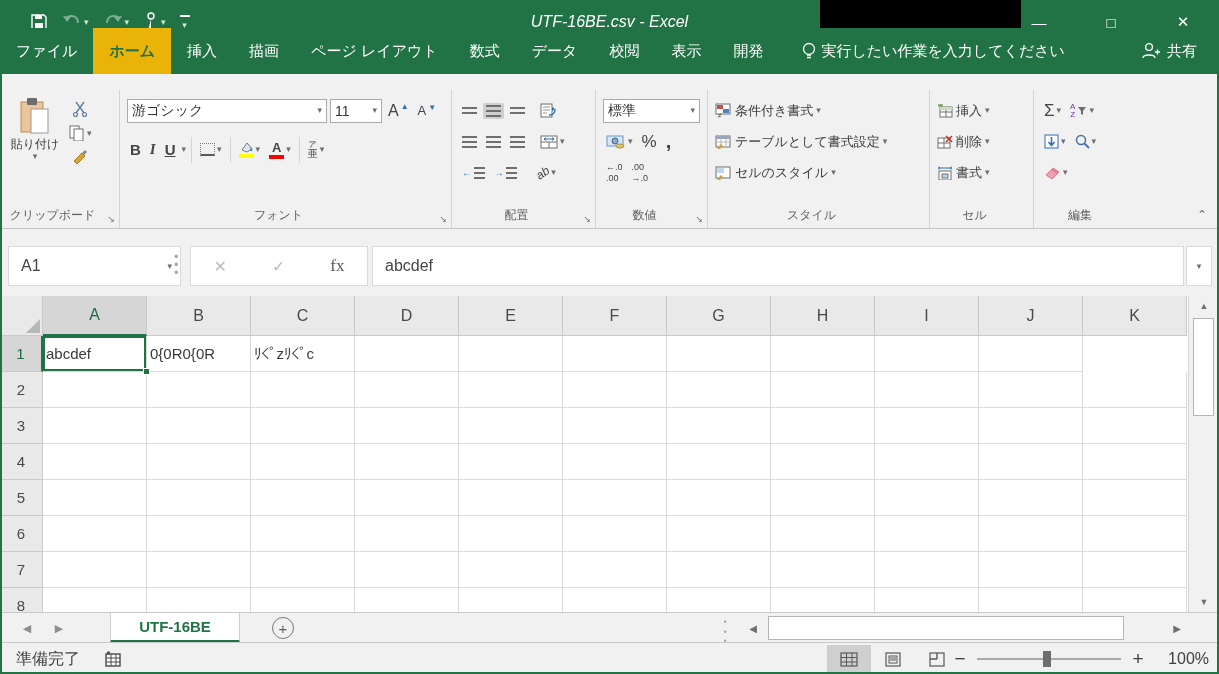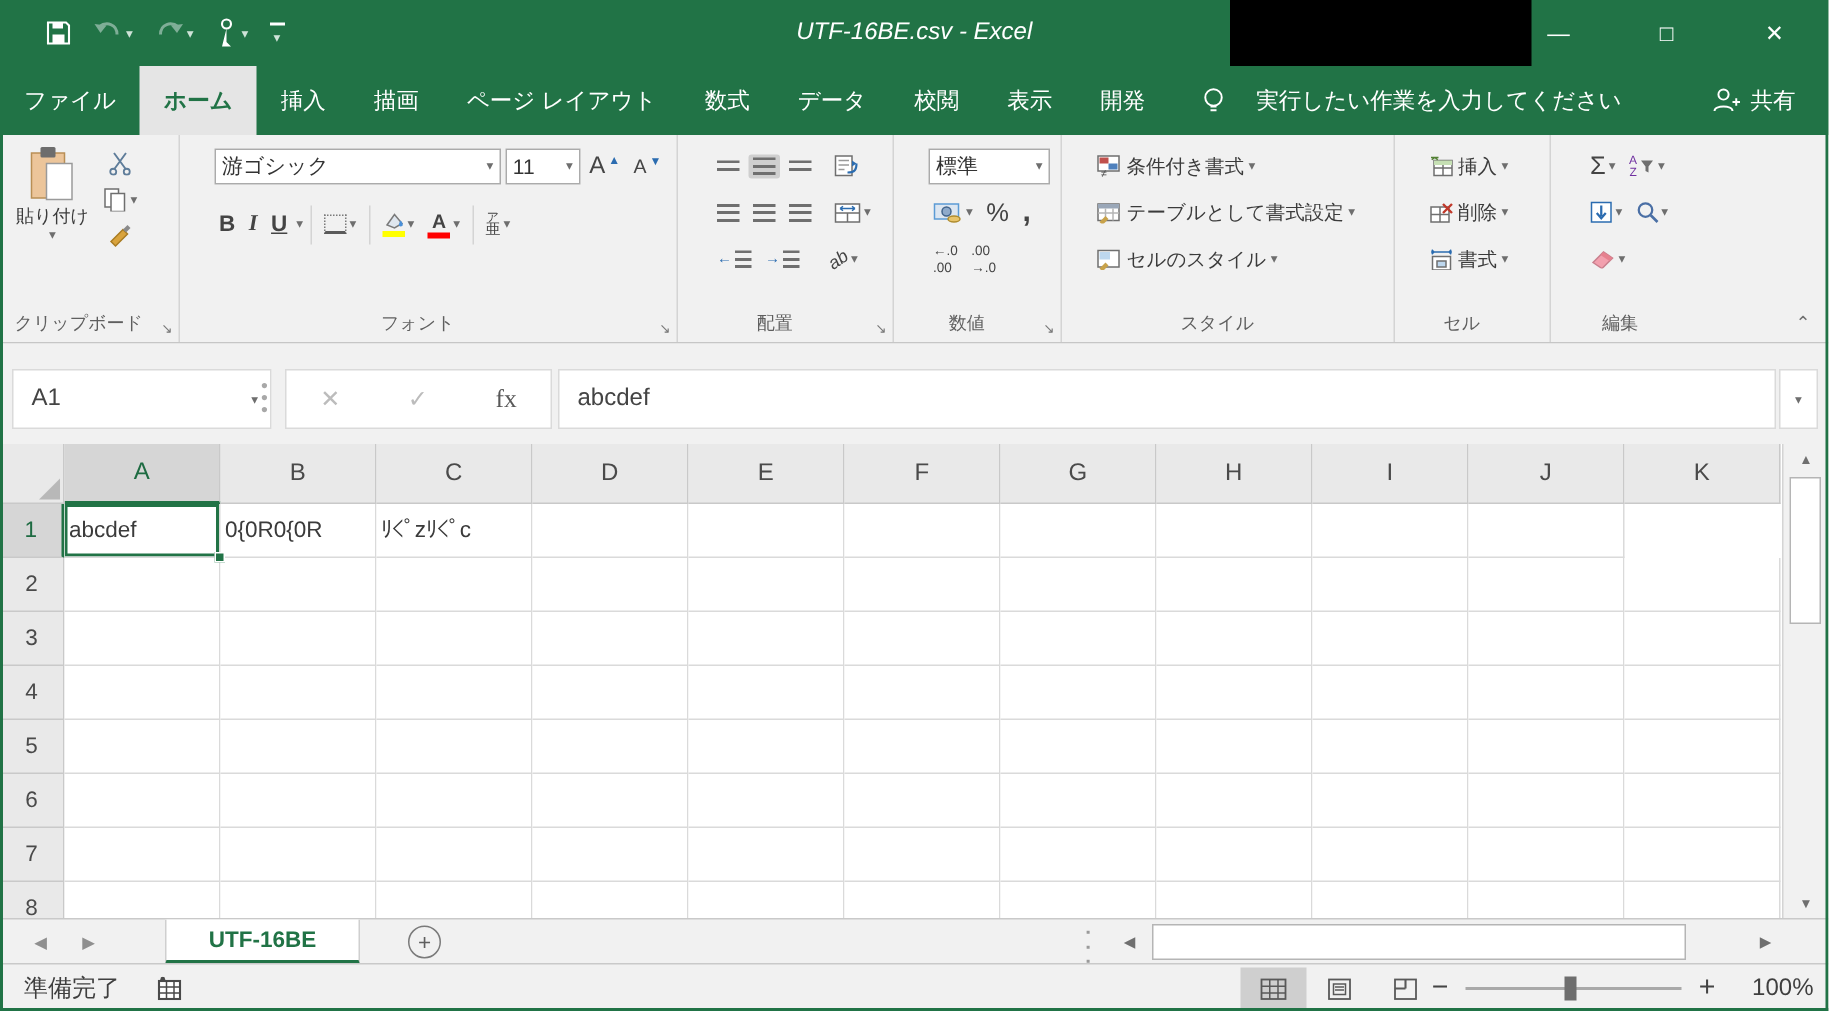--- a/index.html
+++ b/index.html
@@ -16,32 +16,32 @@
   .titlebar { position:absolute; top:0; left:0; right:0; height:44px; background:#217346; color:#fff; }
   .qat { position:absolute; left:28px; top:0; height:44px; display:flex; align-items:center; gap:10px; }
   .qbtn { display:flex; align-items:center; gap:2px; padding:2px; }
   .qcaret { font-size:9px; color:#cfe3d8; }
   .apptitle { position:absolute; left:0; right:0; top:0; height:44px; display:flex; align-items:center; justify-content:center; font-size:16px; color:#fff; pointer-events:none;font-style:italic; }
   .redacted { position:absolute; left:820px; top:0; width:201px; height:45px; background:#000; }
   .winbtns { position:absolute; right:0; top:0; height:44px; display:flex; }
   .winbtn { width:72px; height:44px; display:flex; align-items:center; justify-content:center; font-size:15px; color:#fff; }
 
   
-  .tabrow { position:absolute; top:44px; left:0; right:0; height:46px; background:#217346; display:flex; align-items:stretch; color:#fff; font-size:15px; }
+  .tabrow { position:absolute; top:28px; left:0; right:0; height:46px; background:#217346; display:flex; align-items:stretch; color:#fff; font-size:15px; }
   .rtab { padding:0 16px; display:flex; align-items:center; white-space:nowrap; }
-  .rtab.active { background:#e5e5e5; color:#217346; font-weight:bold; }
-  .tellme { display:flex; align-items:center; gap:20px; margin-left:22px; color:#fff; }
+  .rtab.active { background:#eab308; color:#217346; font-weight:bold; }
+  .tellme { display:flex; align-items:center; gap:4px; margin-left:22px; color:#fff; }
   .share { margin-left:auto; display:flex; align-items:center; gap:7px; padding-right:22px; }
 
   
   .ribbon { position:absolute; top:90px; left:0; right:0; height:139px; background:#f1f1f1; border-bottom:1px solid #c6c6c6; display:flex; align-items:stretch; }
   .rgroup { position:relative; border-right:1px solid #d4d4d4; padding:5px 4px 24px 4px; flex:0 0 auto; }
   .glabel { position:absolute; bottom:4px; left:0; right:14px; text-align:center; font-size:12px; color:#5f5f5f; white-space:nowrap; }
   .dlg { position:absolute; bottom:4px; right:4px; font-size:9px; color:#777; line-height:1; }
-  .rrow { display:flex; align-items:center; height:31px; gap:3px; padding:0 3px;margin-left:16px; }
+  .rrow { display:flex; align-items:center; height:31px; gap:3px; padding:0 3px; }
   .rbtn { display:flex; align-items:center; justify-content:center; gap:2px; padding:2px 3px; border-radius:2px; color:#444; }
   .rbtn.sel { background:#cfcfcf; }
   .caret { font-size:9px; color:#6e6e6e; line-height:1; }
   .combo { background:#fff; border:1px solid #ababab; height:24px; display:flex; align-items:center; font-size:14px; color:#333; padding:0 4px; }
   .combo .caret { margin-left:auto; }
   .i-bars { width:15px; height:12px; background:repeating-linear-gradient(#6f6f6f 0 2px, transparent 2px 5px); }
   .biglabel { font-size:12px; color:#3b3b3b; text-align:center; line-height:1.25; }
   .rtext { font-size:13px; color:#3b3b3b; white-space:nowrap; }
   .ab { font-weight:bold; font-size:15px; }
   .it { font-style:italic; font-family:"Liberation Serif","DejaVu Serif",serif; }

